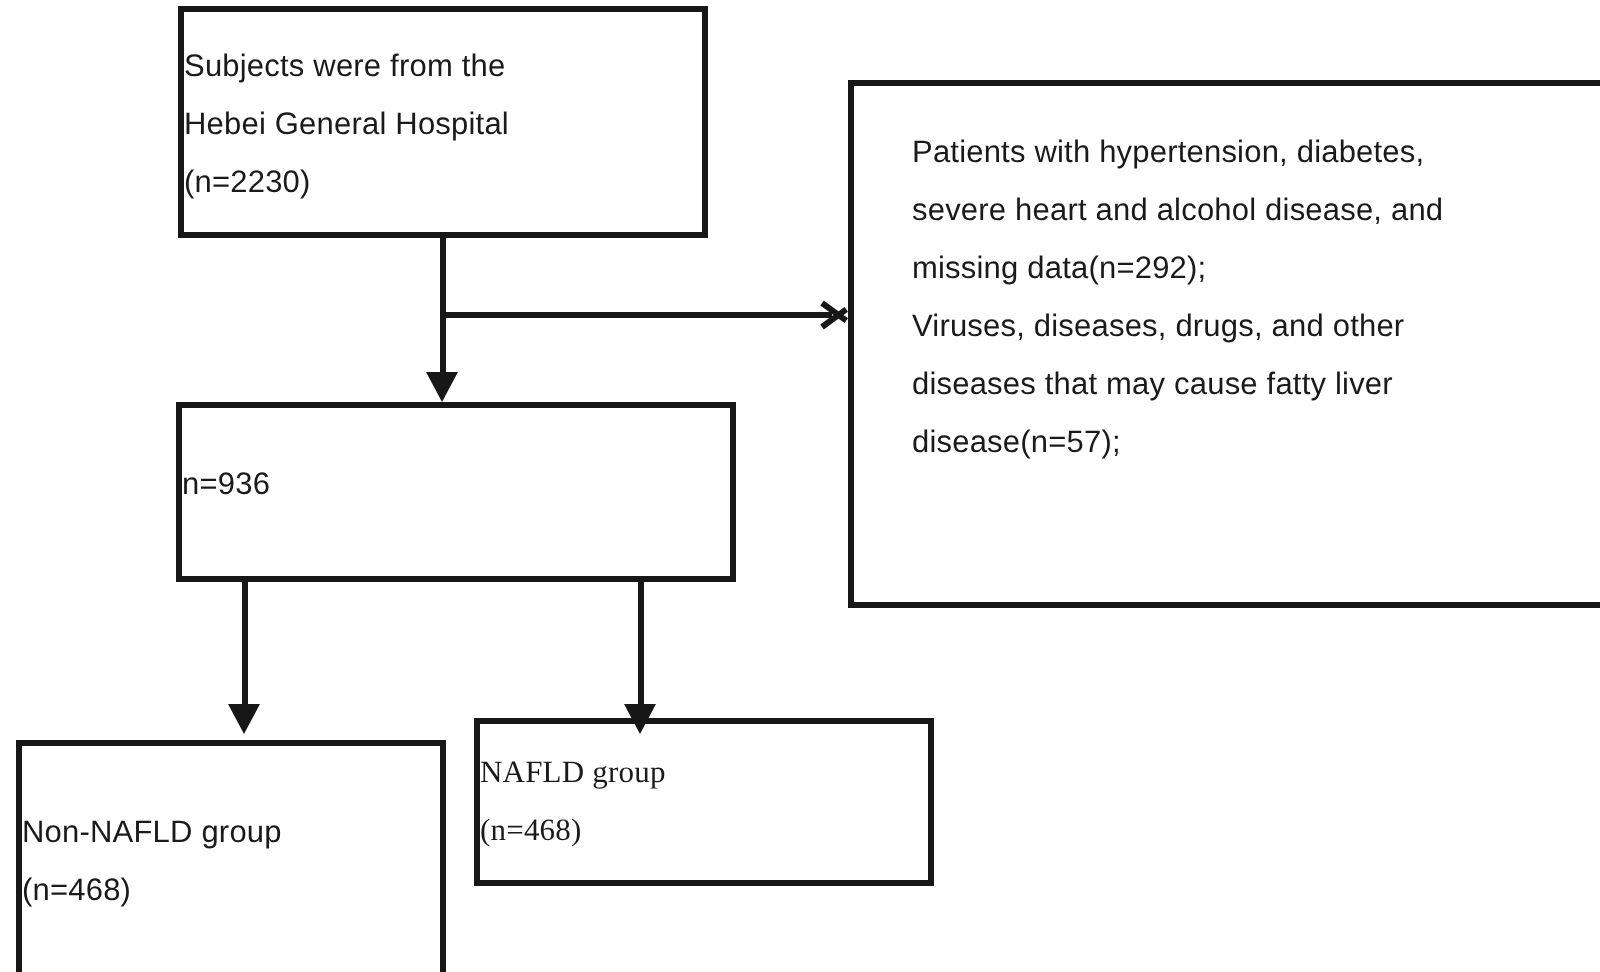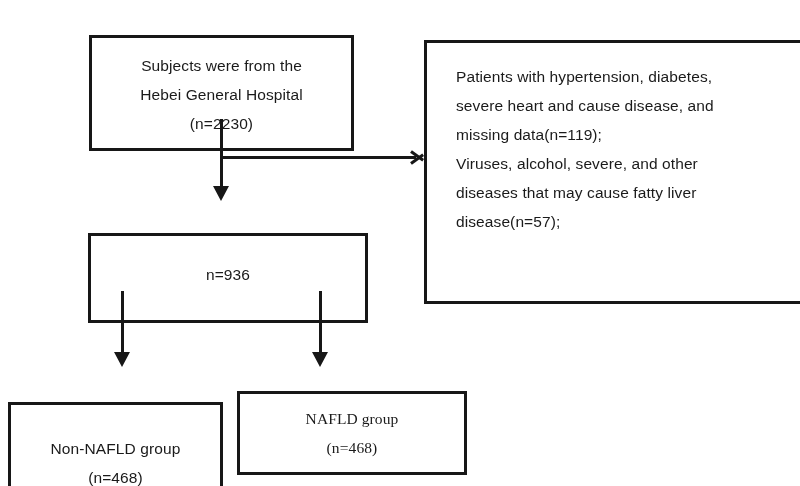--- a/index.html
+++ b/index.html
@@ -19,24 +19,23 @@
   .node {
     position: absolute;
     box-sizing: border-box;
     border: 3px solid #171717;
     background: #ffffff;
     display: flex;
     flex-direction: column;
     overflow: hidden;
   }
   .node.centered {
-    align-items: center;
+    align-items: flex-start;
     justify-content: center;
     text-align: center;
-    margin-top: 32px;
   }
   .node.leftalign {
     align-items: flex-start;
     justify-content: flex-start;
     text-align: left;
   }
   .line {
     font-size: 15.5px;
     line-height: 29px;
     white-space: pre;
@@ -109,23 +108,23 @@
 <div id="canvas">
 
   <div class="node centered" id="node-source">
     <div class="line">Subjects were from the</div>
     <div class="line">Hebei General Hospital</div>
     <div class="line">(n=2230)</div>
   </div>
 
   <div class="node leftalign" id="node-excluded">
     <div class="line">Patients with hypertension, diabetes,</div>
-    <div class="line">severe heart and cause disease, and</div>
-    <div class="line">missing data(n=119);</div>
-    <div class="line">Viruses, alcohol, severe, and other</div>
+    <div class="line">severe heart and alcohol disease, and</div>
+    <div class="line">missing data(n=292);</div>
+    <div class="line">Viruses, diseases, drugs, and other</div>
     <div class="line">diseases that may cause fatty liver</div>
     <div class="line">disease(n=57);</div>
   </div>
 
   <div class="node centered" id="node-included">
     <div class="line">n=936</div>
   </div>
 
   <div class="node centered" id="node-nonnafld">
     <div class="line">Non-NAFLD group</div>

